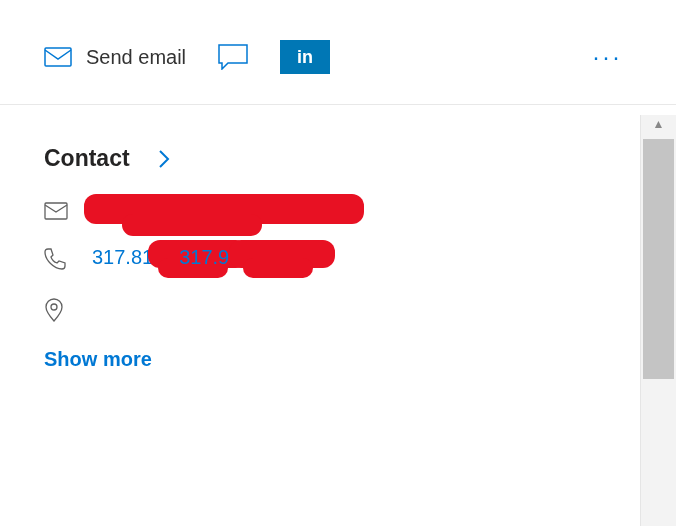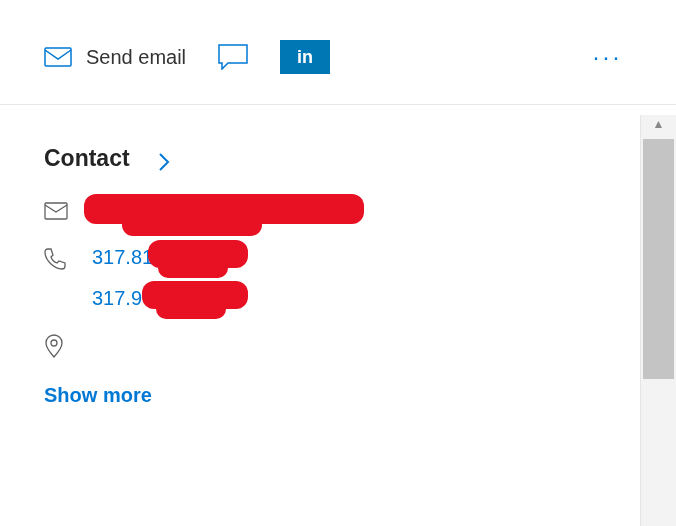--- a/index.html
+++ b/index.html
@@ -55,21 +55,21 @@
       font-size: 24px;
       letter-spacing: 2px;
       cursor: pointer;
     }
     .content {
       padding: 40px 44px 20px 44px;
       position: relative;
     }
     .section-header {
       display: flex;
-      align-items: flex-end;
+      align-items: center;
       gap: 26px;
       margin-bottom: 28px;
       cursor: pointer;
     }
     .section-title {
       font-size: 23px;
       font-weight: 600;
       color: #252424;
     }
     .chevron {
@@ -82,22 +82,21 @@
       gap: 24px;
     }
     .contact-icon {
       width: 24px;
       flex-shrink: 0;
       color: #616161;
       margin-top: 2px;
     }
     .contact-values {
       display: flex;
-      flex-direction: column;
-      gap: 18px;
+      gap: 26px;
     }
     .contact-link {
       color: #0078d4;
       font-size: 20px;
       cursor: pointer;
       position: relative;
     }
     .contact-text {
       color: #252424;
       font-size: 20px;

